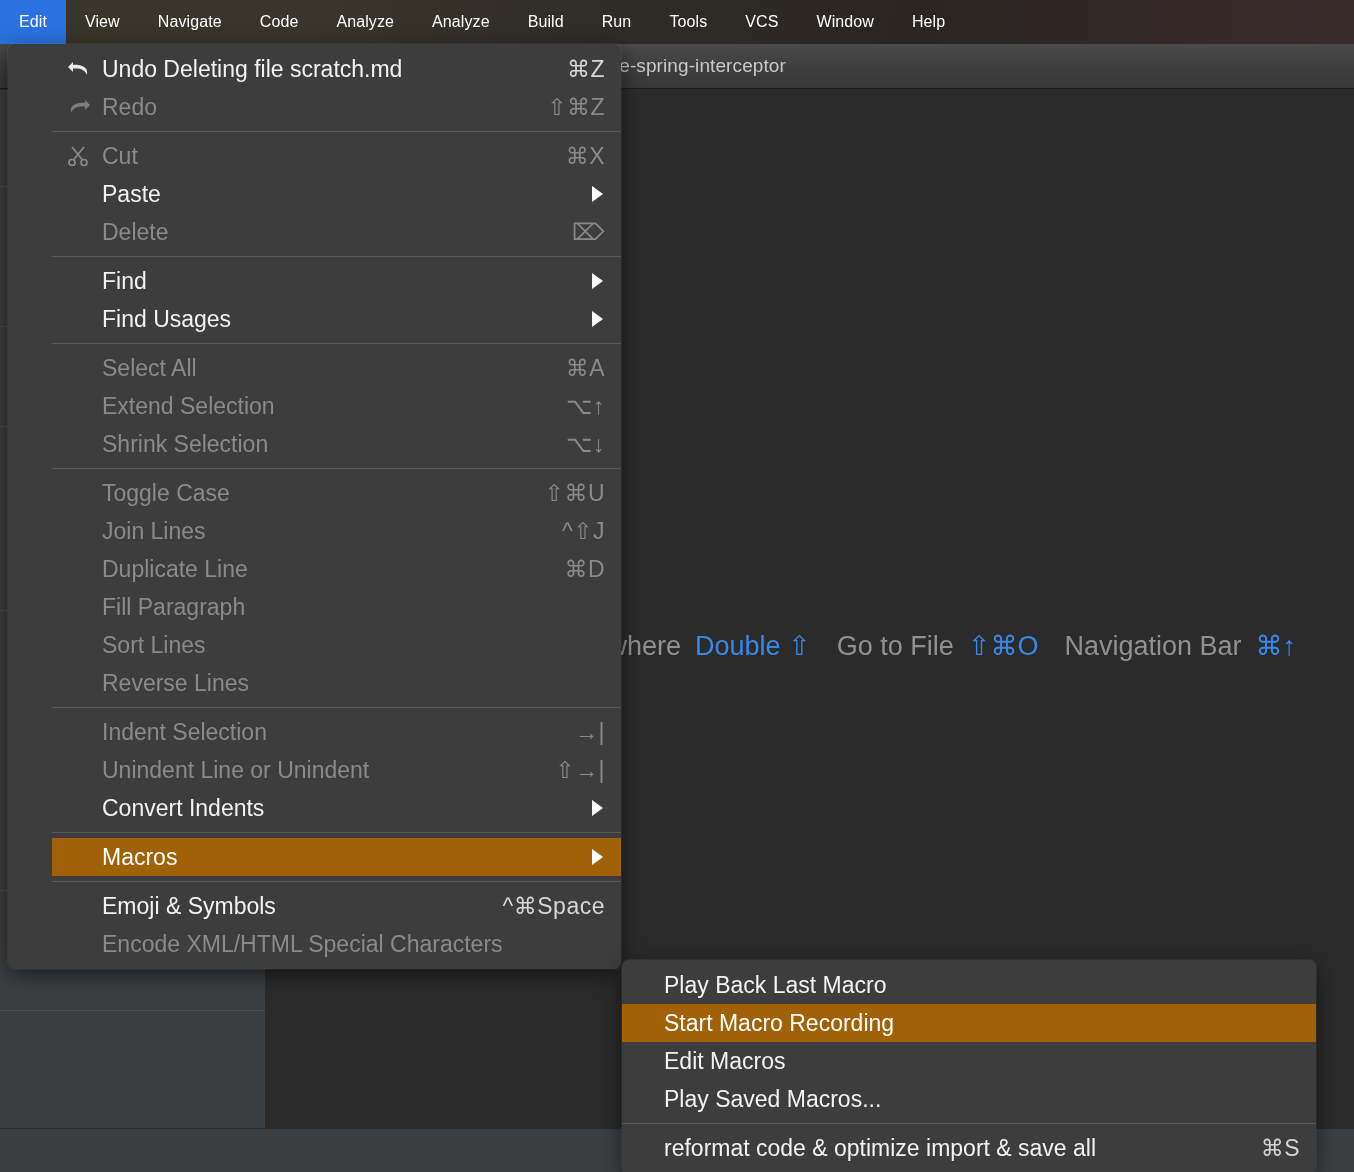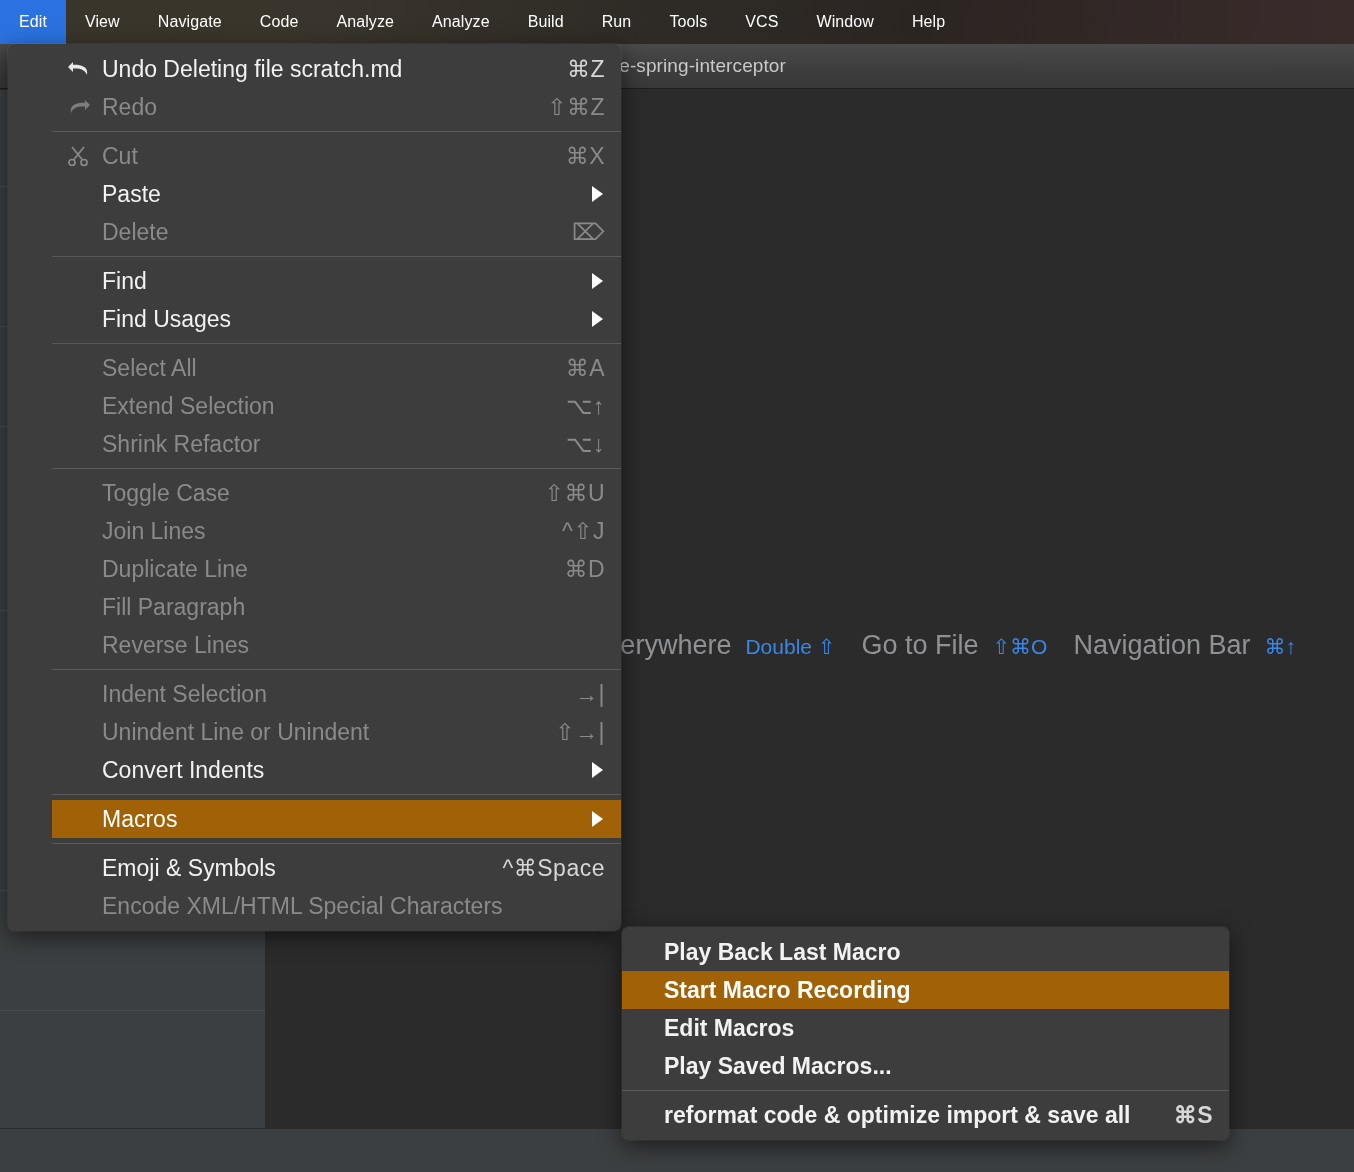--- a/index.html
+++ b/index.html
@@ -48,21 +48,21 @@
   
   .hints {
     position: absolute; right: 58px; top: 586px;
     display: flex; flex-direction: row; gap: 26px;
     align-items: flex-end;
   }
   .hint-row {
     display: flex; align-items: baseline; gap: 14px;
     font-size: 27px; color: #8f9193; white-space: nowrap;
   }
-  .hint-key { color: #3b87e8; font-size: 21px; }
+  .hint-key { color: #3b87e8; font-size: 27px; }
 
   
   .menubar {
     position: absolute; left: 0; top: 0; width: 1354px; height: 44px;
     background: linear-gradient(100deg, #3a352a 0%, #3a352c 22%, #2e2b26 48%, #2b2522 68%, #3a2b2b 100%);
     display: flex; align-items: stretch;
   }
   .menubar-item {
     display: flex; align-items: center; justify-content: center;
     padding: 0 19px;
@@ -74,21 +74,21 @@
   
   .menu-panel {
     position: absolute;
     background: #3d3d3d;
     border-radius: 7px;
     box-shadow: 0 6px 22px rgba(0,0,0,.55), 0 0 0 1px rgba(255,255,255,.07);
     padding: 6px 0;
     overflow: hidden;
   }
   #edit-menu { left: 8px; top: 44px; width: 613px; padding-left: 44px; }
-  #macros-submenu { left: 622px; top: 927px; width: 607px; font-weight: bold; }
+  #macros-submenu { left: 622px; top: 960px; width: 694px; }
 
   .menu-item {
     position: relative;
     display: flex; align-items: center;
     height: 38px;
     padding: 0 16px 0 50px;
     color: #f2f2f2; font-size: 23px;
     white-space: nowrap;
     cursor: default;
   }
@@ -264,21 +264,21 @@
         <span class="mi-label">Select All</span>
         <span class="mi-spacer"></span>
         <span class="mi-shortcut">⌘A</span>
       </div>
       <div class="menu-item disabled">
         <span class="mi-label">Extend Selection</span>
         <span class="mi-spacer"></span>
         <span class="mi-shortcut">⌥↑</span>
       </div>
       <div class="menu-item disabled">
-        <span class="mi-label">Shrink Refactor</span>
+        <span class="mi-label">Shrink Selection</span>
         <span class="mi-spacer"></span>
         <span class="mi-shortcut">⌥↓</span>
       </div>
       <div class="menu-sep"></div>
       <div class="menu-item disabled">
         <span class="mi-label">Toggle Case</span>
         <span class="mi-spacer"></span>
         <span class="mi-shortcut">⇧⌘U</span>
       </div>
       <div class="menu-item disabled">
@@ -286,20 +286,24 @@
         <span class="mi-spacer"></span>
         <span class="mi-shortcut">^⇧J</span>
       </div>
       <div class="menu-item disabled">
         <span class="mi-label">Duplicate Line</span>
         <span class="mi-spacer"></span>
         <span class="mi-shortcut">⌘D</span>
       </div>
       <div class="menu-item disabled">
         <span class="mi-label">Fill Paragraph</span>
+        <span class="mi-spacer"></span>
+      </div>
+      <div class="menu-item disabled">
+        <span class="mi-label">Sort Lines</span>
         <span class="mi-spacer"></span>
       </div>
       <div class="menu-item disabled">
         <span class="mi-label">Reverse Lines</span>
         <span class="mi-spacer"></span>
       </div>
       <div class="menu-sep"></div>
       <div class="menu-item disabled">
         <span class="mi-label">Indent Selection</span>
         <span class="mi-spacer"></span>

